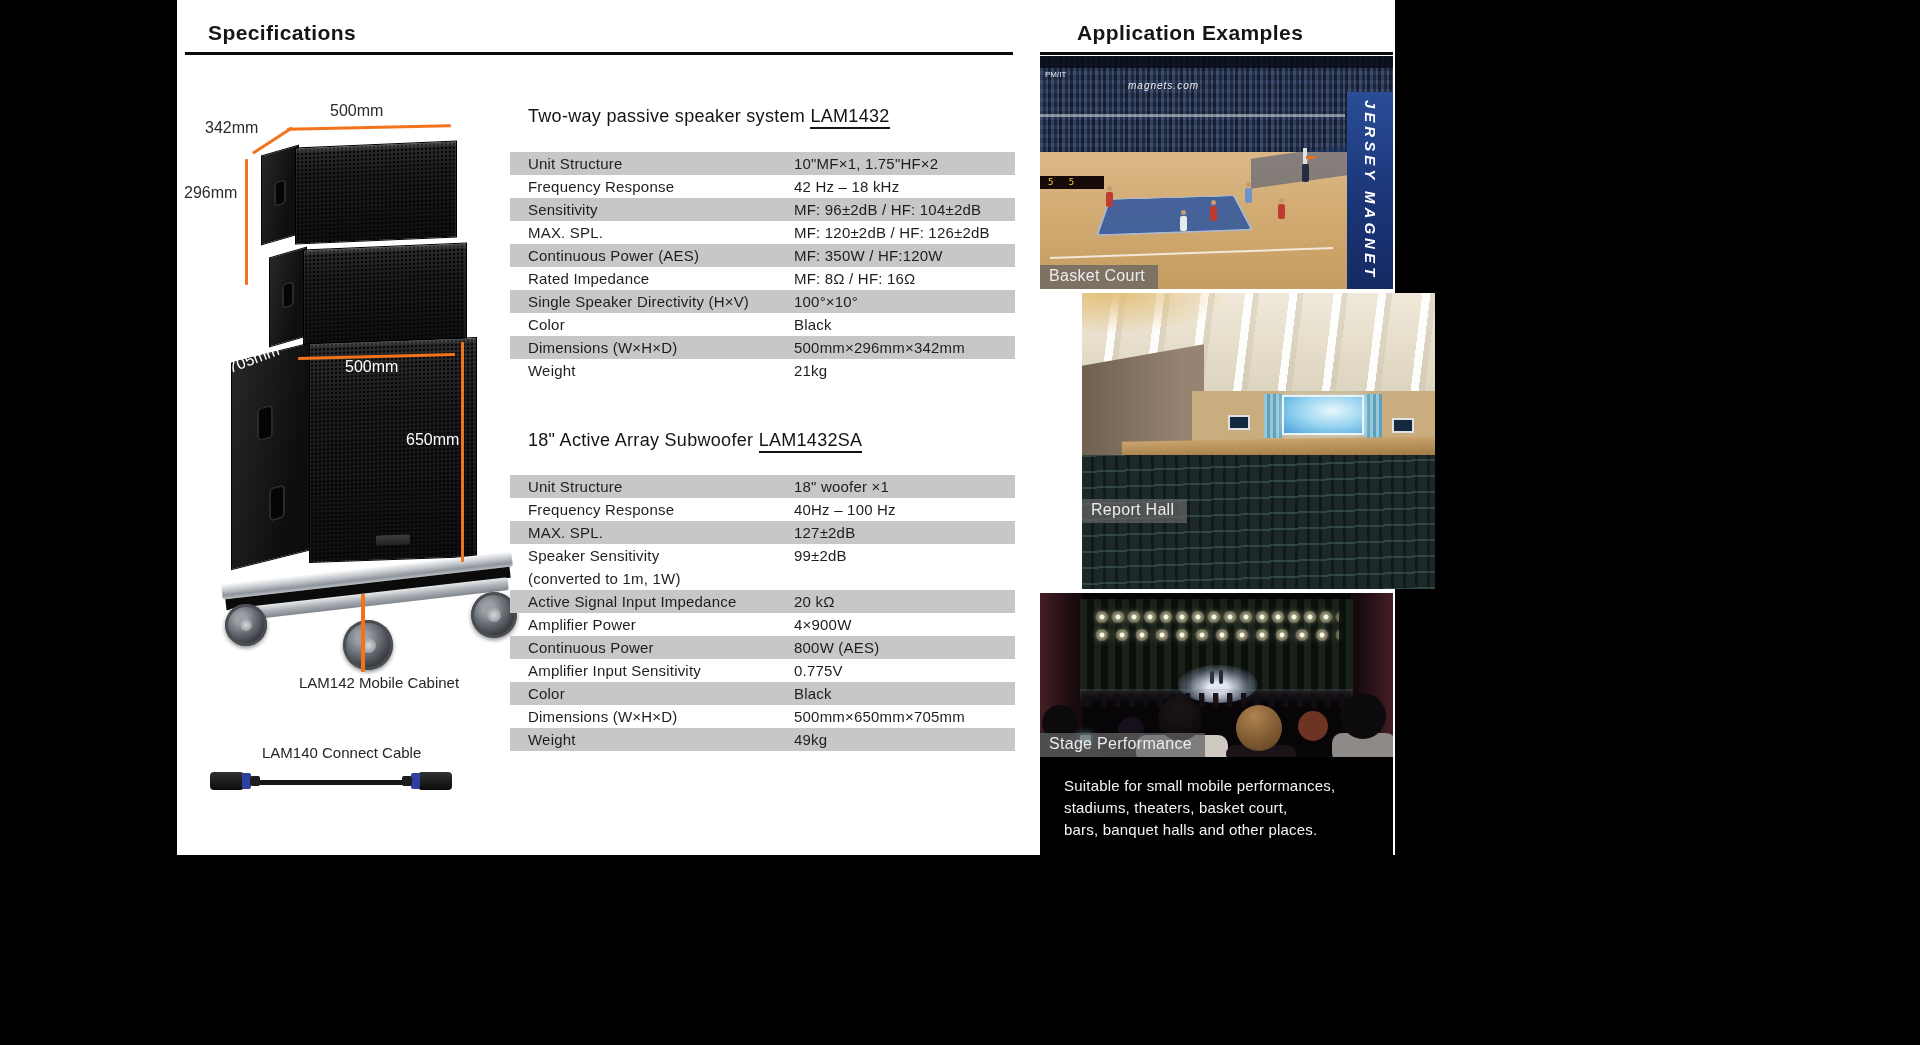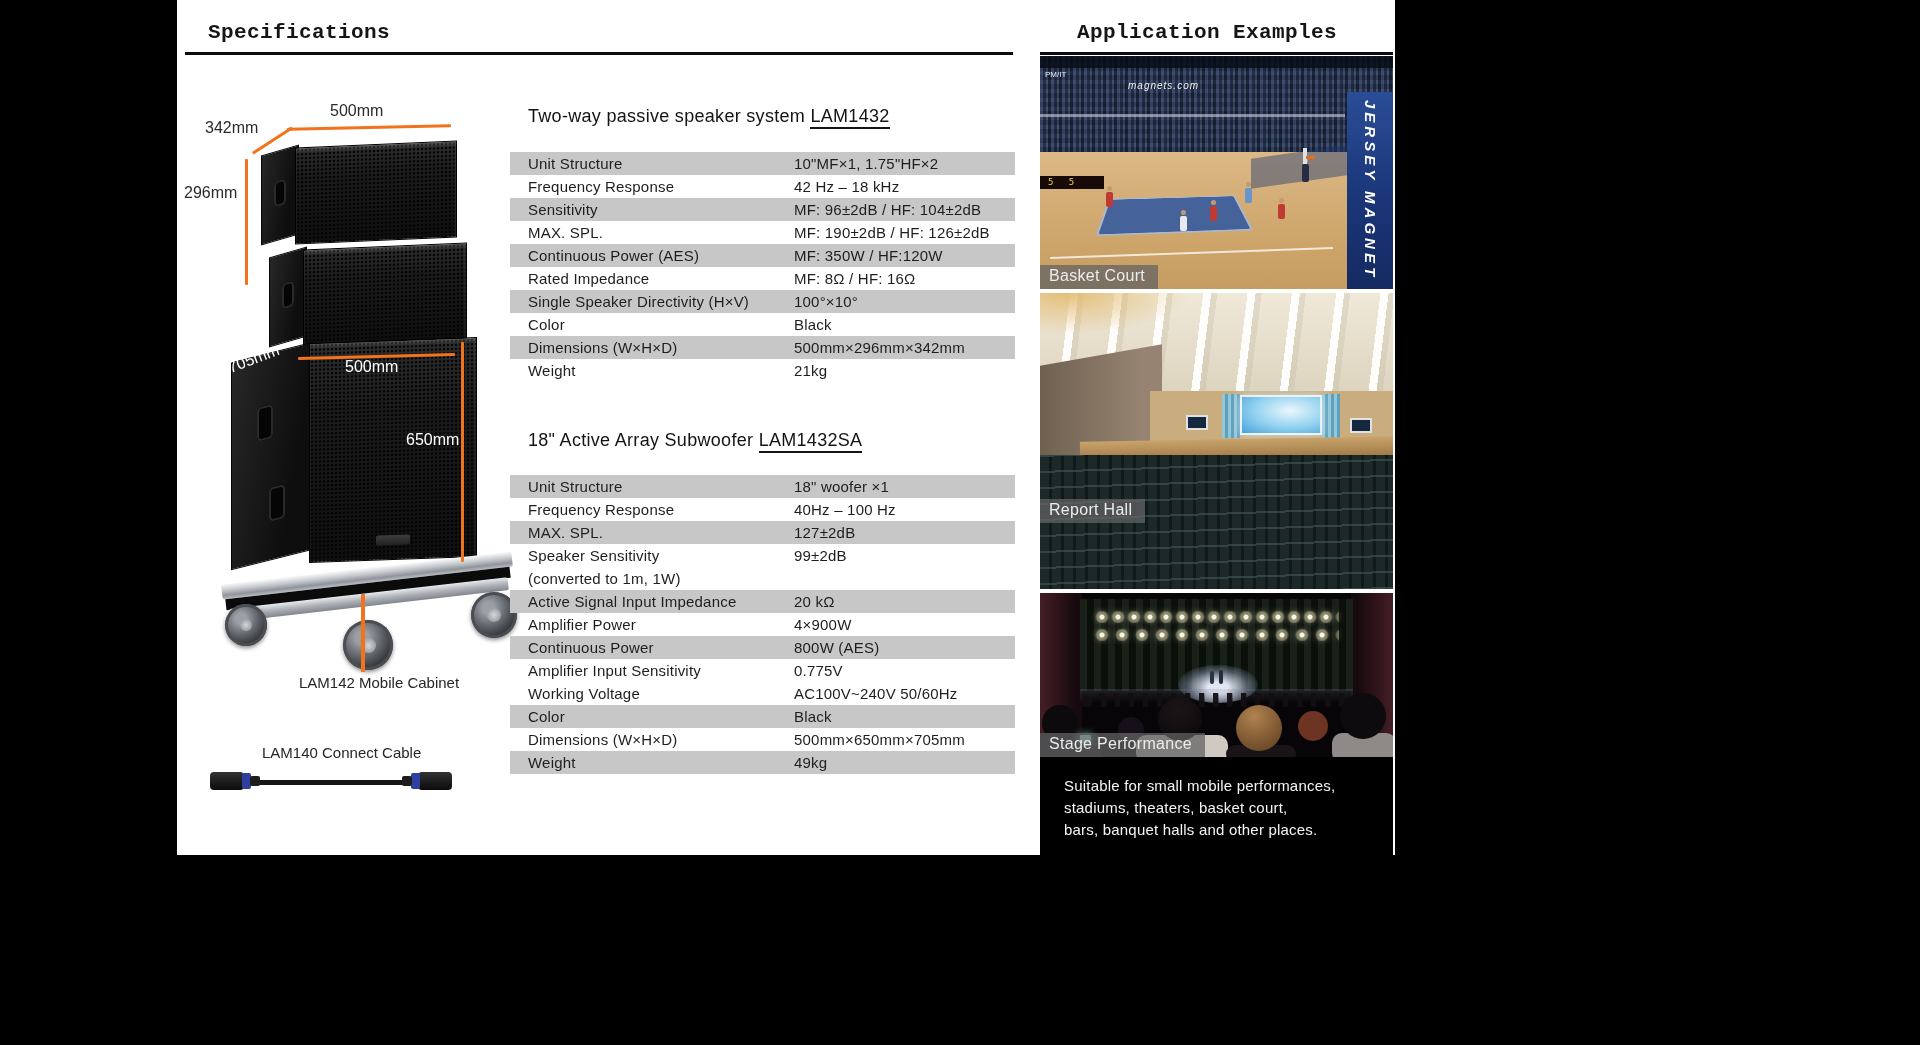--- a/index.html
+++ b/index.html
@@ -5,21 +5,21 @@
   html,body{margin:0;padding:0;}
   body{
     width:1920px;height:1045px;position:relative;overflow:hidden;
     background:#000;font-family:"Liberation Sans",sans-serif;
     -webkit-font-smoothing:antialiased;
   }
   .panel{position:absolute;left:177px;top:0;width:1218px;height:855px;background:#fff;}
   .panel *{position:absolute;box-sizing:border-box;}
 
   
-  .hdr{font-size:21px;font-weight:600;letter-spacing:.4px;color:#151515;white-space:nowrap;font-family:Liberation Mono, monospace;}
+  .hdr{font-size:21px;font-weight:600;letter-spacing:.4px;color:#151515;white-space:nowrap;}
   .hdr-left{left:31px;top:21px;}
   .hdr-right{left:900px;top:21px;}
   .rule{height:3px;background:#0c0c0c;}
   .rule-left{left:8px;top:52px;width:828px;}
   .rule-right{left:863px;top:52px;width:353px;}
 
   
   .dim{font-size:16px;color:#2b2b2b;white-space:nowrap;}
   .dim.light{color:#fff;}
   .oline{background:#f3731d;border-radius:1px;}
@@ -135,21 +135,21 @@
   .hoop-board{right:86px;top:92px;width:4px;height:16px;background:#dfe3e6;}
   .hoop-rim{right:78px;top:100px;width:9px;height:3px;background:#e2701d;}
   .pl{width:7px;height:15px;border-radius:2px;}
   .pl::before{content:"";position:absolute;left:1px;top:-6px;width:5px;height:5px;border-radius:50%;background:#c59a72;}
   .pl.red{background:#bf3a31;} .pl.white{background:#e6e9ee;} .pl.blue{background:#6b93cc;}
   .pl.suit{background:#252e40;height:18px;}
   .pa{left:66px;top:136px;} .pb{left:140px;top:160px;} .pc{left:170px;top:150px;}
   .pd{left:205px;top:132px;} .pe{left:238px;top:148px;} .pf{left:262px;top:108px;}
 
   
-  .p2{background:#c2410c;}
+  .p2{background:#c2410c;margin-left:42px;}
   .p2-ceil{left:0;right:0;top:0;height:104px;
     background:
       repeating-linear-gradient(97deg, rgba(255,255,255,0) 0 30px, rgba(255,255,255,.95) 30px 38px, rgba(190,180,160,.28) 38px 44px),
       linear-gradient(180deg,#f0e9d9,#dcd3bd);}
   .p2-glow{left:0;top:0;width:150px;height:42px;background:radial-gradient(ellipse at 18% 0%, rgba(226,186,110,.9), transparent 70%);}
   .p2-lwall{left:0;top:62px;width:122px;height:136px;background:linear-gradient(90deg,#6f6050,#968371 82%);transform:skewY(-10deg);}
   .p2-bwall{left:110px;right:0;top:98px;height:70px;background:#c9ad7e;}
   .p2-screen{left:200px;top:102px;width:82px;height:40px;border:2px solid rgba(245,250,252,.9);
     background:radial-gradient(ellipse at 62% 38%, #eaf7fd 0%, #8fd0ef 55%, #4aa0d8 100%);
     box-shadow:0 0 10px rgba(210,235,250,.8);}
@@ -278,21 +278,21 @@
     <div class="trow">
         <span class="tl">Frequency Response</span>
         <span class="tv">42 Hz – 18 kHz</span>
       </div>
     <div class="trow g">
         <span class="tl">Sensitivity</span>
         <span class="tv">MF: 96±2dB / HF: 104±2dB</span>
       </div>
     <div class="trow">
         <span class="tl">MAX. SPL.</span>
-        <span class="tv">MF: 190±2dB / HF: 126±2dB</span>
+        <span class="tv">MF: 120±2dB / HF: 126±2dB</span>
       </div>
     <div class="trow g">
         <span class="tl">Continuous Power (AES)</span>
         <span class="tv">MF: 350W / HF:120W</span>
       </div>
     <div class="trow">
         <span class="tl">Rated Impedance</span>
         <span class="tv">MF: 8Ω / HF: 16Ω</span>
       </div>
     <div class="trow g">
@@ -342,24 +342,20 @@
         <span class="tl">Amplifier Power</span>
         <span class="tv">4×900W</span>
       </div>
     <div class="trow g">
         <span class="tl">Continuous Power</span>
         <span class="tv">800W (AES)</span>
       </div>
     <div class="trow">
         <span class="tl">Amplifier Input Sensitivity</span>
         <span class="tv">0.775V</span>
-      </div>
-    <div class="trow">
-        <span class="tl">Working Voltage</span>
-        <span class="tv">AC100V~240V 50/60Hz</span>
       </div>
     <div class="trow g">
         <span class="tl">Color</span>
         <span class="tv">Black</span>
       </div>
     <div class="trow">
         <span class="tl">Dimensions (W×H×D)</span>
         <span class="tv">500mm×650mm×705mm</span>
       </div>
     <div class="trow g">

